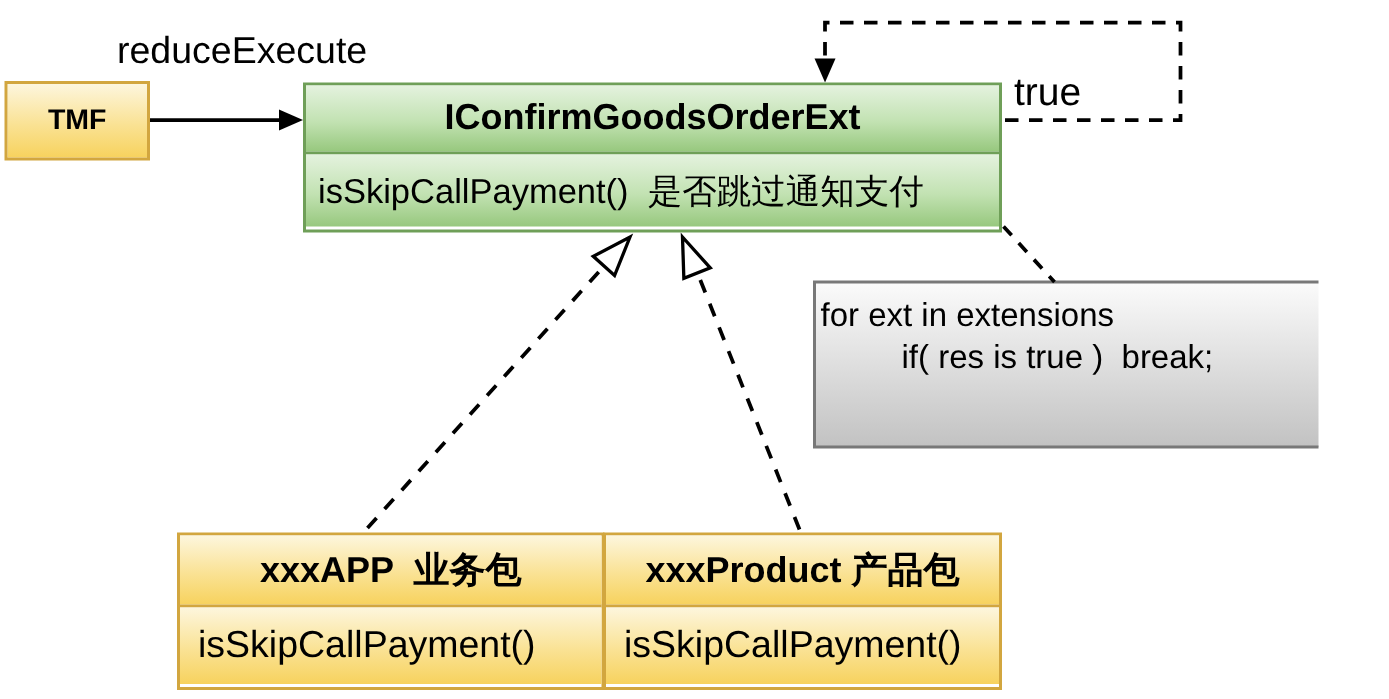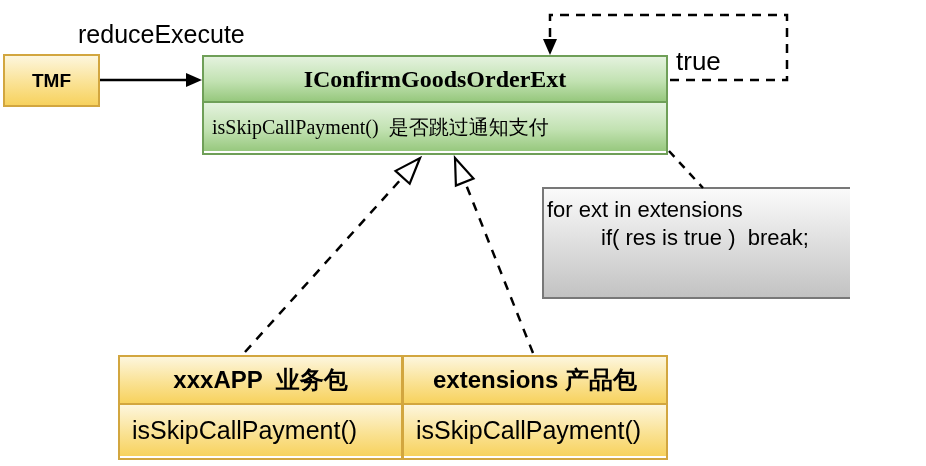--- a/index.html
+++ b/index.html
@@ -1,38 +1,38 @@
 <!DOCTYPE html>
 <html><head>
 <meta charset="utf-8">
 <style>
   html,body{margin:0;padding:0;background:#ffffff;}
   #stage{
     position:relative;width:850px;height:466px;background:#ffffff;overflow:hidden;
-    font-family:"Liberation Sans","DejaVu Sans",sans-serif;color:#000;
+    font-family:"Liberation Sans","DejaVu Sans",sans-serif;color:#000;padding-left:29px;
   }
   .abs{position:absolute;}
   svg{position:absolute;left:0;top:0;}
 
   
   .node{position:absolute;box-sizing:border-box;}
   .node .hdr,.node .bdy{box-sizing:border-box;display:flex;align-items:center;white-space:pre;}
   .yellow{border:2px solid #d2a63f;}
   .yellow .hdr{background:linear-gradient(180deg,#fdf6dd 0%,#fbe globalsa 0%);}
   .yellow .hdr,.yellow .bdy{background:linear-gradient(180deg,#fdf6dd 0%,#fae294 55%,#f7d25e 100%);}
-  .green{border:2px solid #6f9f58;font-family:Liberation Serif, serif;}
+  .green{border:2px solid #6f9f58;}
   .green .hdr,.green .bdy{background:linear-gradient(180deg,#e4f2de 0%,#c2e2b2 55%,#97c87e 100%);}
   .hdr{justify-content:center;font-weight:bold;border-bottom:2px solid;}
   .yellow .hdr{border-bottom-color:#d2a63f;}
   .green .hdr{border-bottom-color:#6f9f58;}
 
   
   #iface{left:202px;top:55px;width:466px;height:100px;}
   #iface .hdr{height:46px;font-size:24px;}
-  #iface .bdy{height:48px;font-size:20px;padding-left:8px;}
+  #iface .bdy{height:48px;font-size:23px;padding-left:8px;}
 
   
   #tmf{left:3px;top:54px;width:97px;height:53px;display:flex;align-items:center;justify-content:center;
        font-weight:bold;font-size:19px;}
 
   
   #implA{left:100px;top:355px;width:285px;height:105px;margin-left:18px;}
   #implB{left:402px;top:355px;width:266px;height:105px;}
   .impl .hdr{height:48px;font-size:24px;}
   .impl .bdy{height:51px;font-size:25px;padding-left:12px;text-align:right;}
@@ -104,17 +104,17 @@
     <div class="ln">for ext in extensions</div>
     <div class="ln indent">if( res is true )  break;</div>
   </div>
 
   <div class="node yellow impl" id="implA">
     <div class="hdr">xxxAPP  业务包</div>
     <div class="bdy">isSkipCallPayment()</div>
   </div>
 
   <div class="node yellow impl" id="implB">
-    <div class="hdr">extensions 产品包</div>
+    <div class="hdr">xxxProduct 产品包</div>
     <div class="bdy">isSkipCallPayment()</div>
   </div>
 
 </div>
 
 </body></html>

